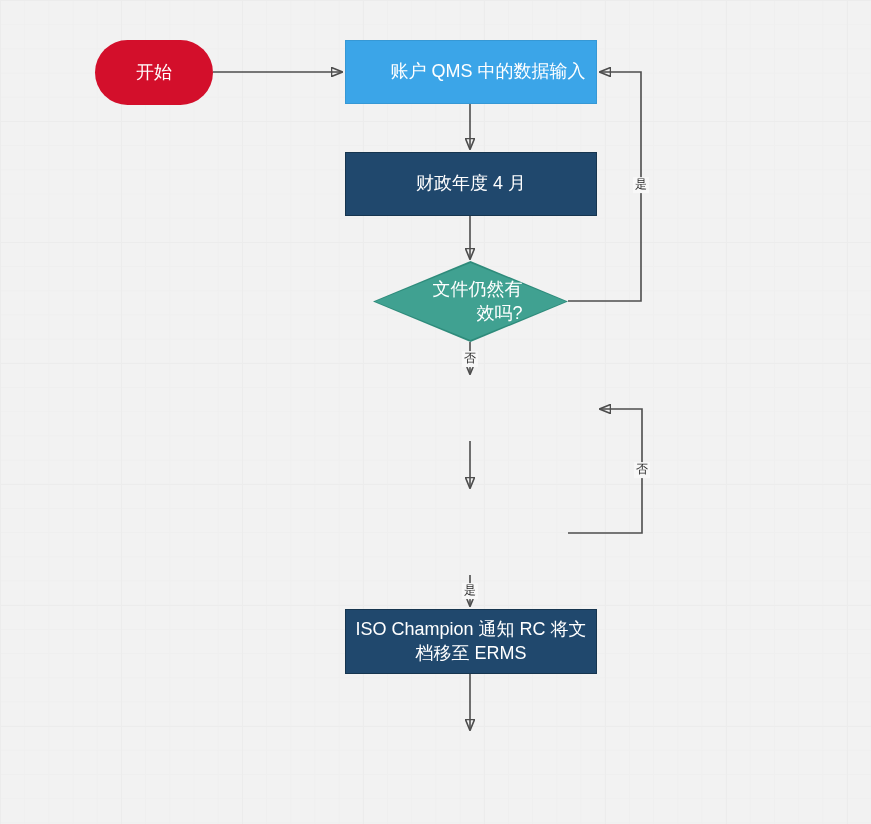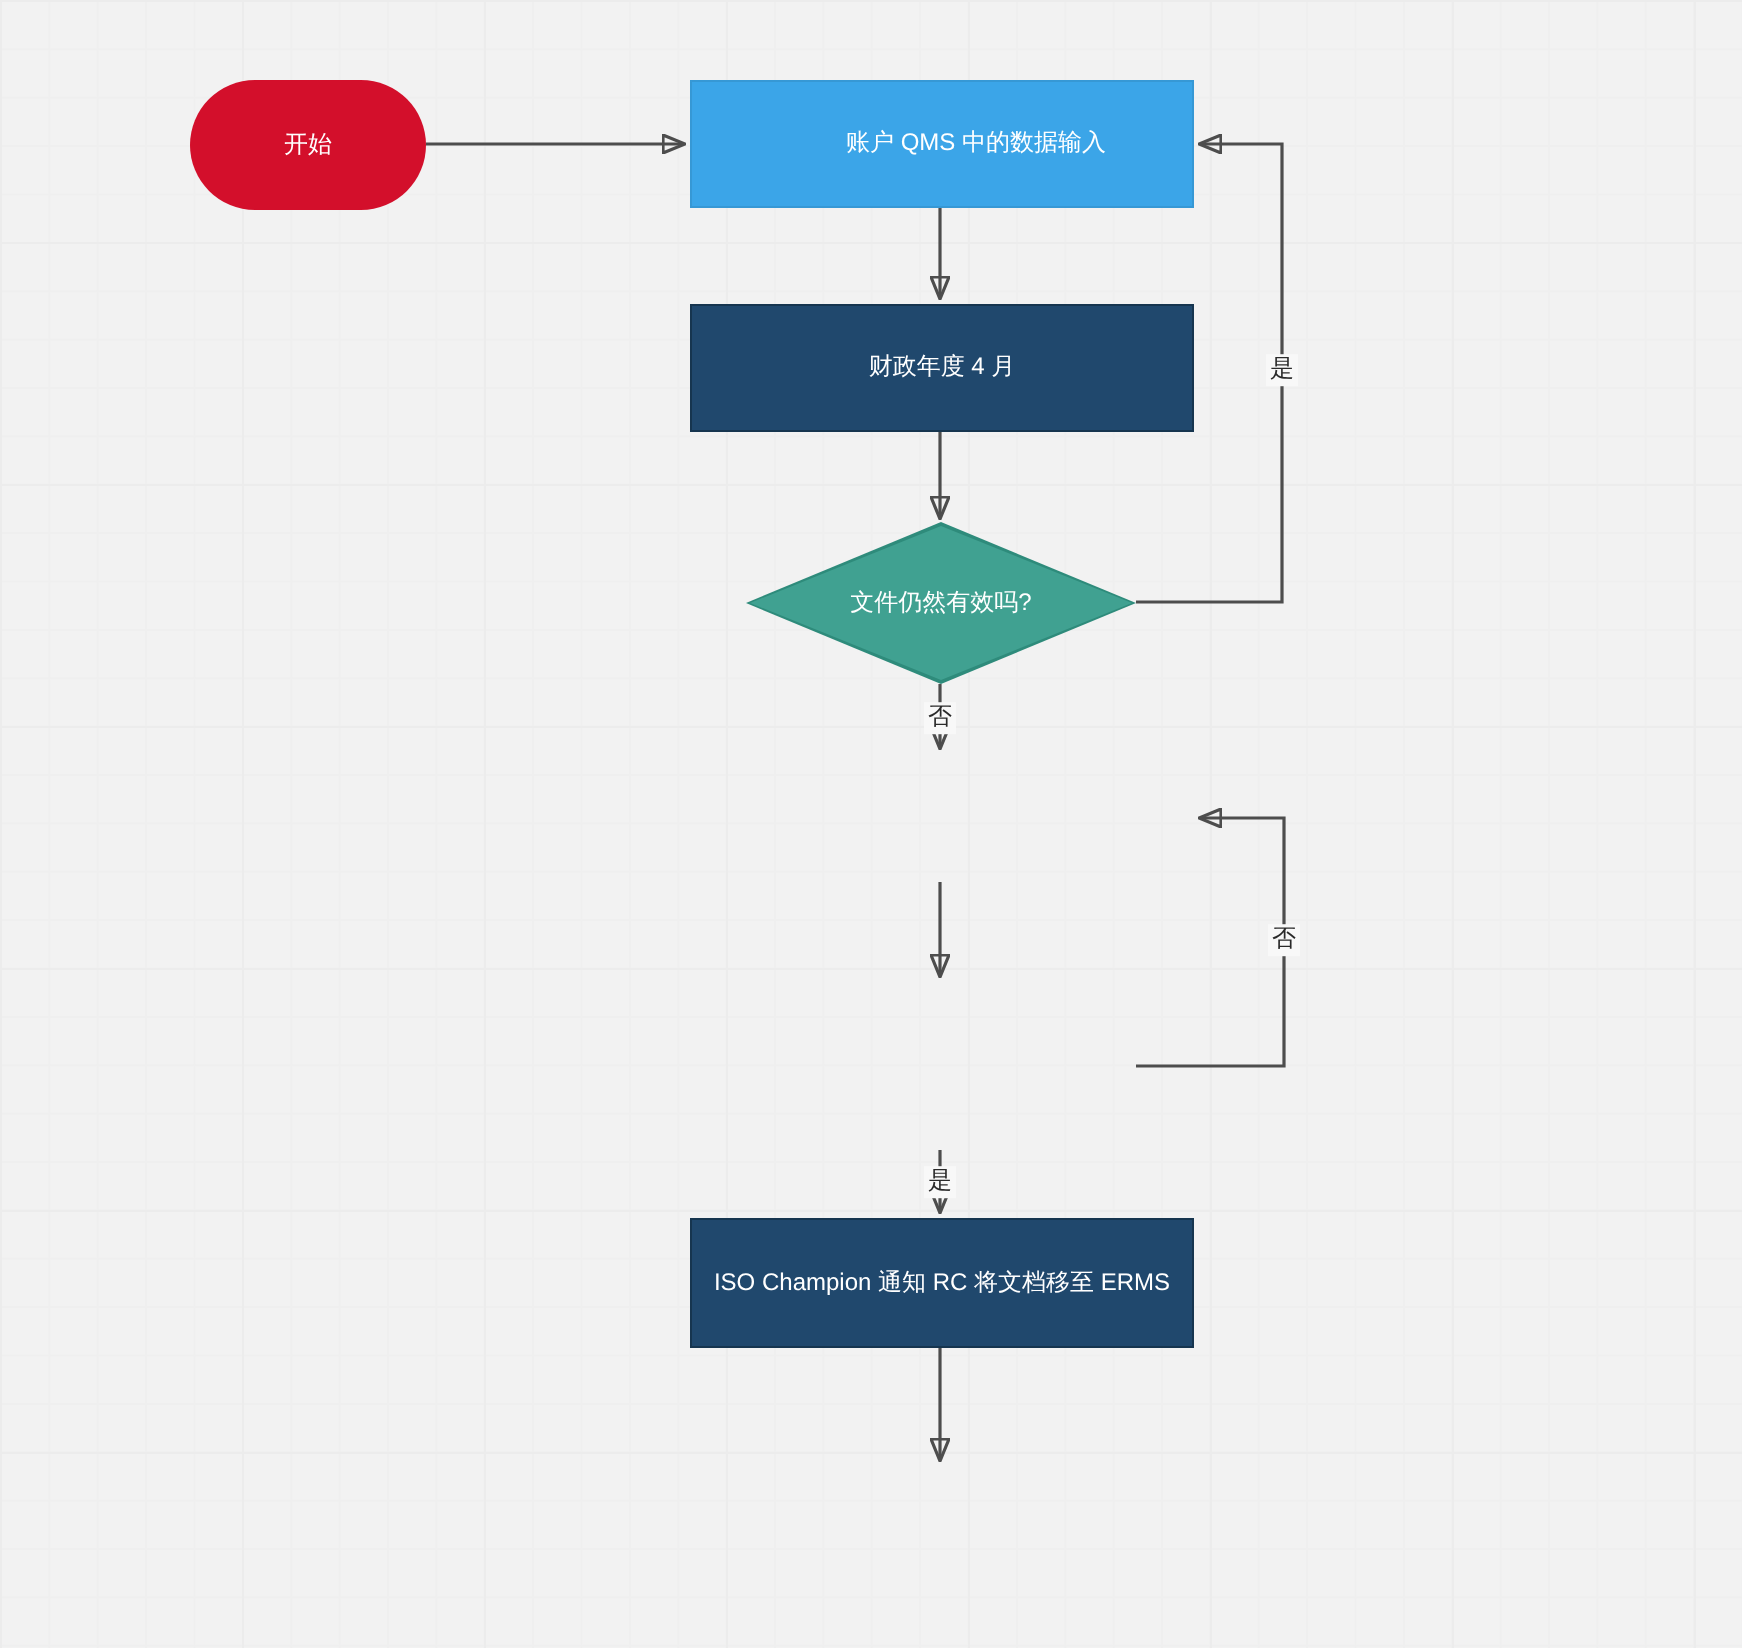--- a/index.html
+++ b/index.html
@@ -18,34 +18,34 @@
       linear-gradient(#efefef 1px, transparent 1px),
       linear-gradient(90deg, #efefef 1px, transparent 1px);
     background-size:121px 121px, 121px 121px, 24.2px 24.2px, 24.2px 24.2px;
   }
   svg.connectors { position:absolute; left:0; top:0; width:871px; height:824px; }
   svg.connectors path { fill:none; stroke:#4d4d4d; stroke-width:1.6; }
 
   .node {
     position:absolute;
     display:flex; align-items:center; justify-content:center;
-    color:#ffffff; font-size:12px; line-height:1.3;
+    color:#ffffff; font-size:18px; line-height:1.3;
     text-align:center;
   }
   .terminator {
     background:#d30f2b;
     border-radius:33px;
   }
   .process {
     border:1px solid rgba(0,0,0,0.18);
   }
   .process-light { background:#3ba5e8; border-color:rgba(0,0,0,0.08); }
   .process-dark  { background:#20486d; border-color:#16354f; }
 
-  .diamond { background:none; }
+  .diamond { background:none;text-align:right; }
   .diamond .shape-outer,
   .diamond .shape-inner {
     position:absolute;
     clip-path:polygon(50% 0%, 100% 50%, 50% 100%, 0% 50%);
   }
   .diamond .shape-outer { inset:0; background:#2e8b7b; }
   .diamond .shape-inner { inset:2px; background:#40a191; }
   .diamond .label { position:relative; z-index:1; width:104px; }
 
   .node-start { left:95px;  top:40px;  width:118px; height:65px; }

